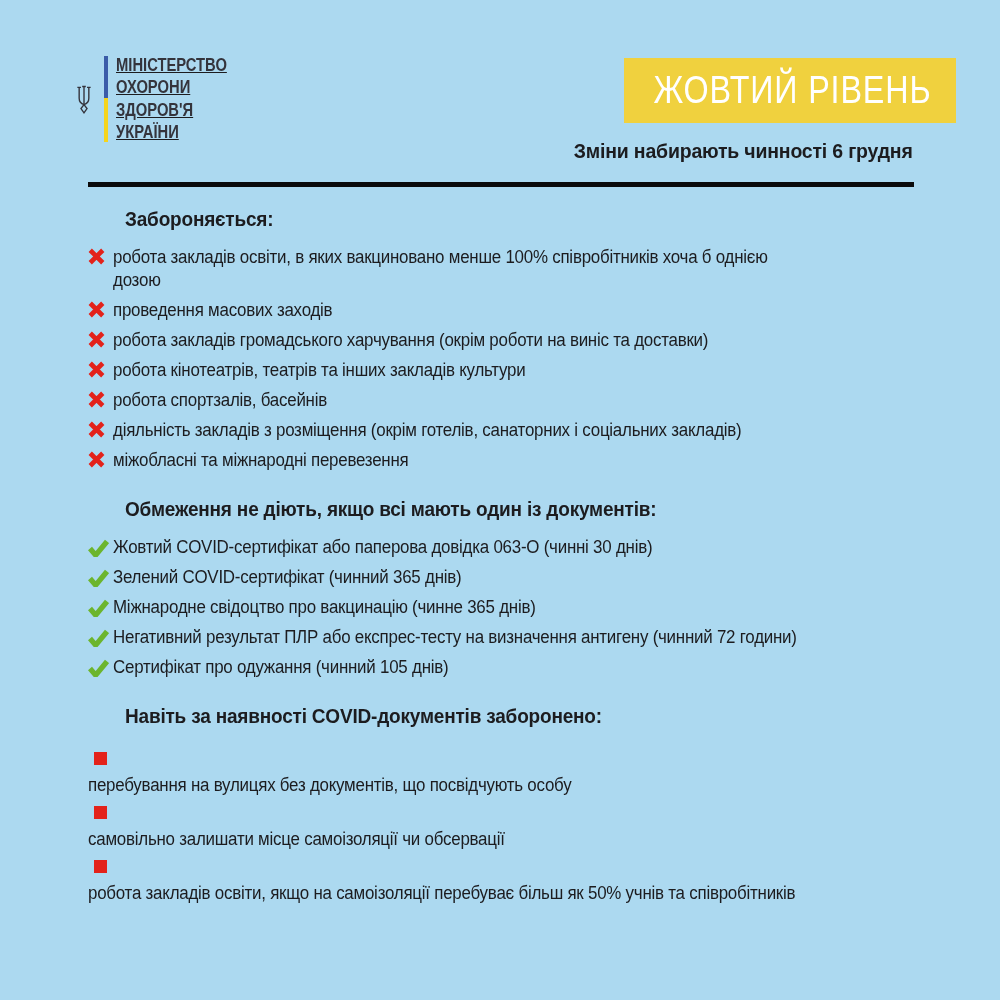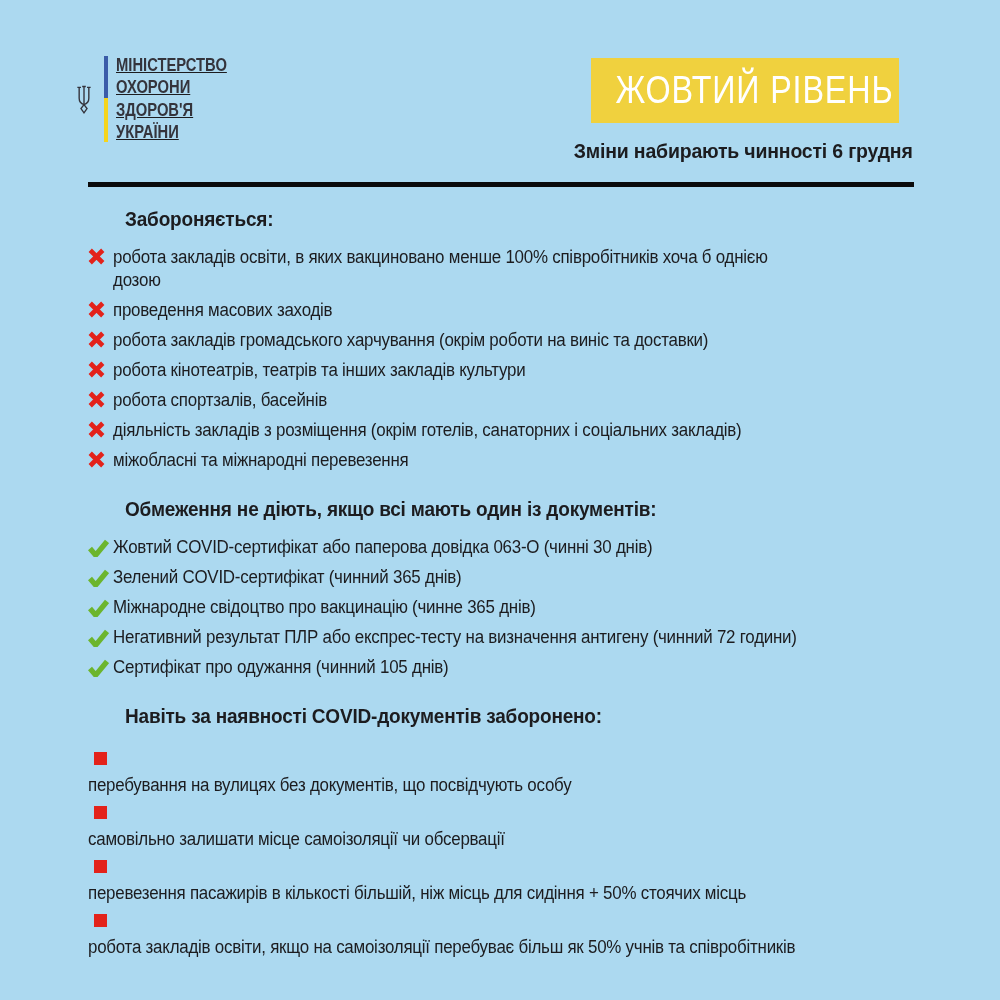--- a/index.html
+++ b/index.html
@@ -12,22 +12,22 @@
 
   
   .logo-block{position:absolute;left:73px;top:55px;display:flex;align-items:center;text-decoration:underline;}
   .trident{width:22px;height:29px;color:var(--ministry,#34343C);flex:0 0 auto;}
   .logo-bar{width:4px;height:86px;margin-left:9px;
     background:linear-gradient(to bottom,var(--bar-blue,#3A5CA8) 0 49%,var(--bar-yellow,#F5D41C) 49% 100%);}
   .ministry-name{margin-left:8px;margin-top:-1px;display:flex;flex-direction:column;
     font-size:18px;line-height:22.3px;font-weight:bold;letter-spacing:0;
     color:var(--ministry,#34343C);transform:scaleX(0.82);transform-origin:left top;white-space:nowrap;}
 
-  .badge{position:absolute;left:591px;top:58px;width:308px;height:65px;
-    background:var(--badge,#F0D13E);display:flex;align-items:center;justify-content:flex-start;}
+  .badge{position:absolute;left:624px;top:58px;width:332px;height:65px;
+    background:var(--badge,#F0D13E);display:flex;align-items:center;justify-content:flex-end;}
   .badge-text{color:var(--badge-text,#FFFFFF);font-size:38px;font-weight:normal;letter-spacing:1px;
     white-space:nowrap;transform:scaleX(0.85);transform-origin:center;}
 
   .effective{position:absolute;right:87px;top:139px;font-size:20.5px;font-weight:bold;
     letter-spacing:-0.2px;white-space:nowrap;transform:scaleX(0.95);transform-origin:right center;}
 
   .rule{position:absolute;left:88px;top:182px;width:826px;height:5px;background:var(--rule,#0B0B0C);}
 
   
   .content{position:absolute;left:88px;right:86px;top:208px;}
@@ -219,25 +219,18 @@
 
       <span class="square-icon"></span>
     </span>
     <span class="item-text">самовільно залишати місце самоізоляції чи обсервації</span>
   </li>
           <li class="item">
     <span class="bullet bullet-square">
 
       <span class="square-icon"></span>
     </span>
-    <span class="item-text">перевезення пасажирів в кількості більшій, ніж місць для сидіння + 50% стоячих місць</span>
-  </li>
-          <li class="item">
-    <span class="bullet bullet-square">
-
-      <span class="square-icon"></span>
-    </span>
     <span class="item-text">робота закладів освіти, якщо на самоізоляції перебуває більш як 50% учнів та співробітників</span>
   </li>
         </ul>
   </section>
     </main>
 </div>
 
 </body></html>

